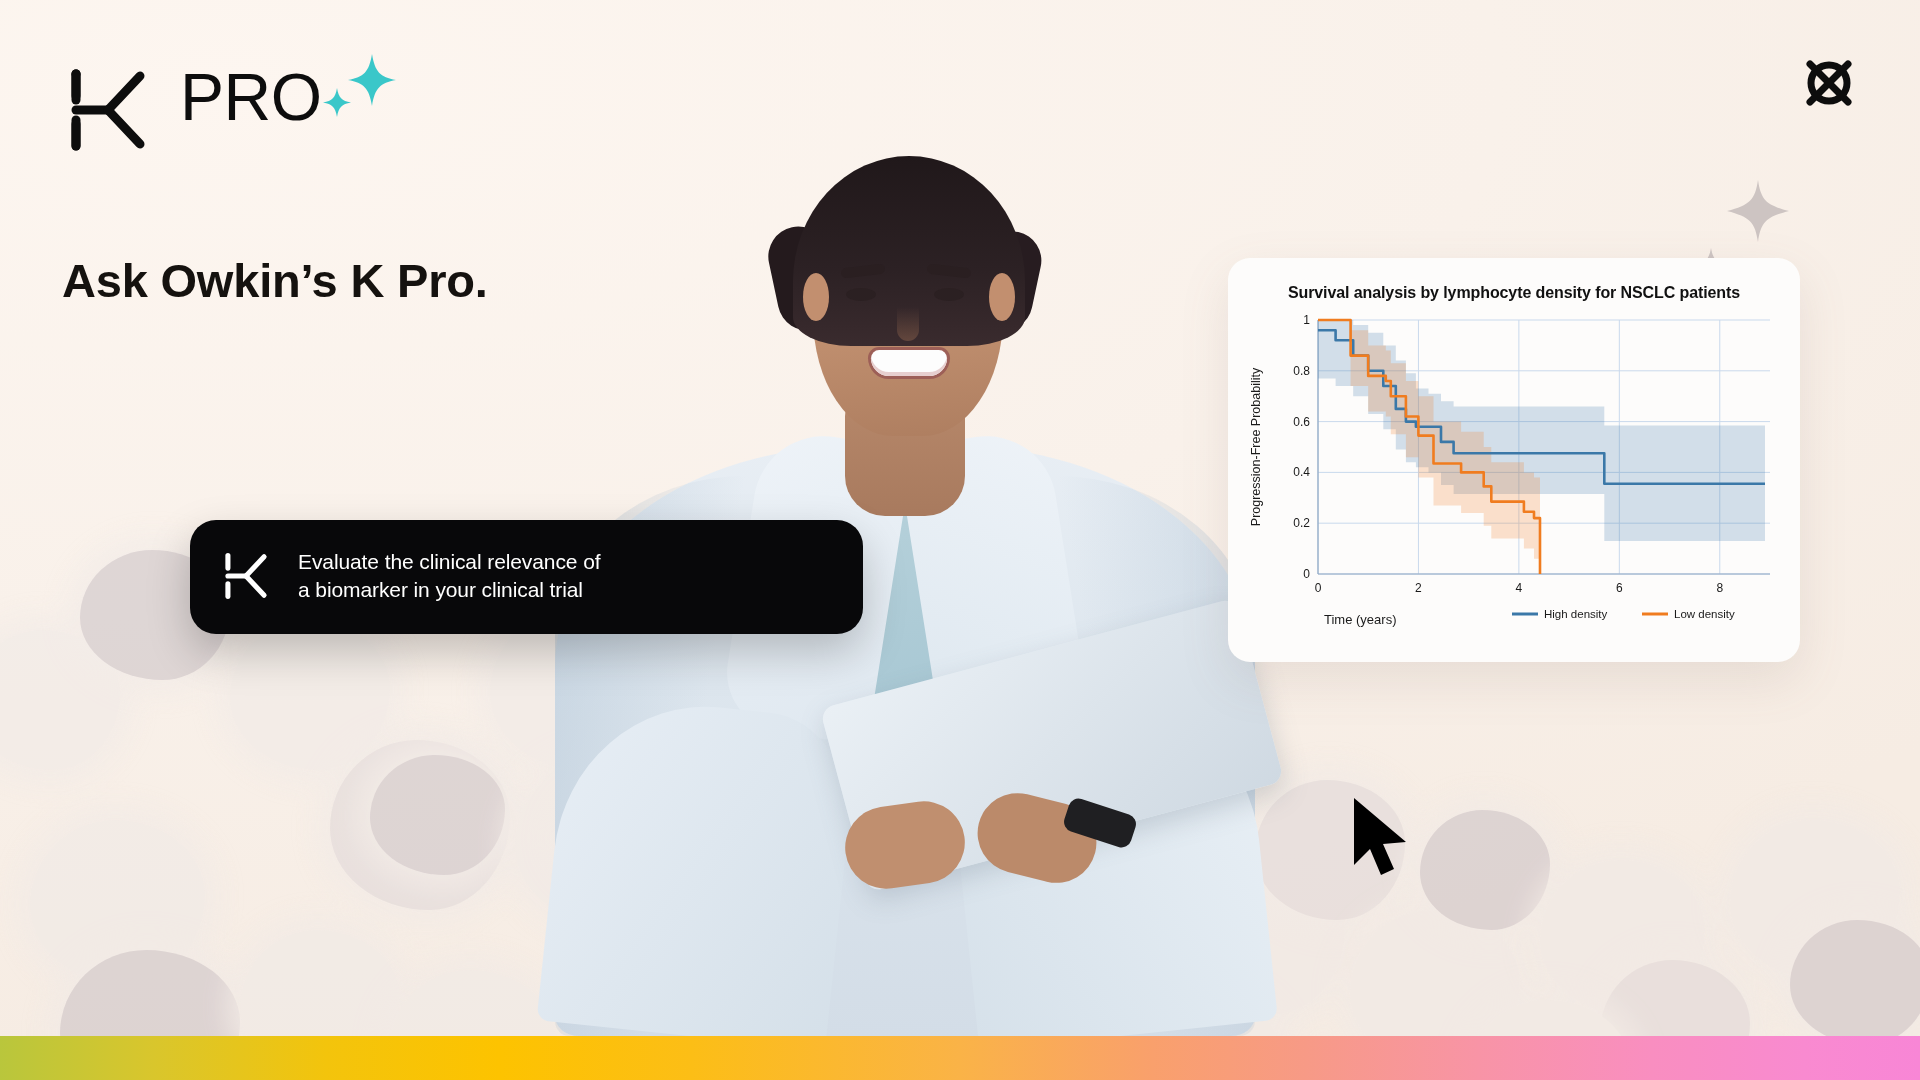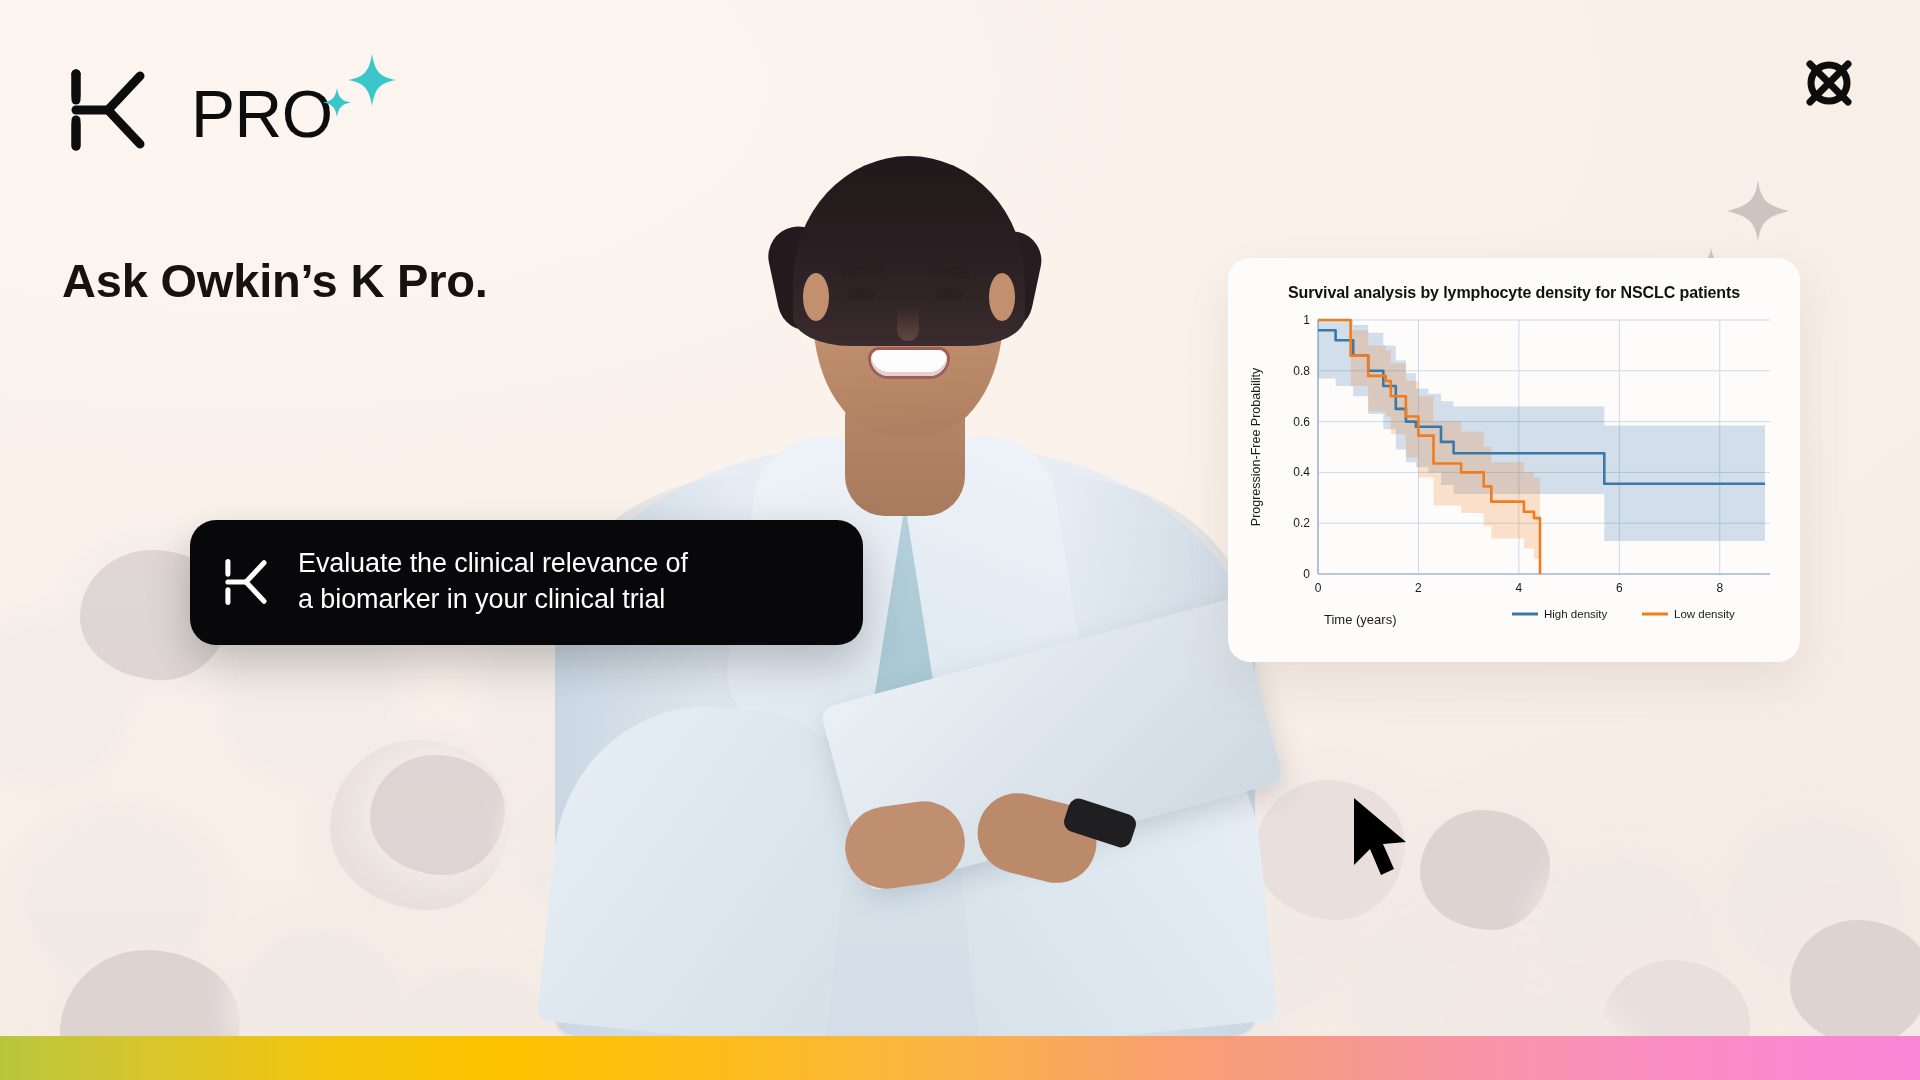--- a/index.html
+++ b/index.html
@@ -150,21 +150,21 @@
     left:432px; bottom:158px; width:120px; height:80px;
     background:#bb8a6a; border-radius:44px; transform:rotate(14deg);
   }
   .watch {
     left:520px; bottom:196px; width:70px; height:34px;
     background:#1f1f22; border-radius:10px; transform:rotate(18deg);
   }
 
   
   .logo-lockup {
-    position:absolute; left:62px; top:60px; display:flex; align-items:center; gap:37px;
+    position:absolute; left:62px; top:60px; display:flex; gap:26px;
   }
   .k-mark { width:92px; height:100px; }
   .pro-word {
     font-size:66px; font-weight:400; letter-spacing:-.5px; color:#0d0d0d;
     line-height:1; position:relative; top:4px;
   }
   .sparkle-tl { position:absolute; left:258px; top:-12px; }
 
   
   .headline {
@@ -176,21 +176,21 @@
 
   
   .prompt-card {
     position:absolute; left:190px; top:520px; width:673px;
     background:#08080a; color:#fff; border-radius:26px;
     padding:26px 32px 28px 30px;
     display:flex; align-items:center; gap:26px;
     box-shadow:0 18px 44px rgba(0,0,0,.22);
   }
   .prompt-card .k-mark-sm { width:52px; height:60px; flex:0 0 52px; }
-  .prompt-text { font-size:27px; line-height:1.32; letter-spacing:-.1px; }
+  .prompt-text { font-size:21px; line-height:1.32; letter-spacing:-.1px; }
 
   
   .question-card {
     position:absolute; left:505px; top:728px; width:895px;
     background:linear-gradient(160deg,#fdfdff 0%,#f4f3fa 100%);
     border-radius:18px; overflow:hidden;
     box-shadow:0 16px 40px rgba(60,50,70,.16);
   }
   .question-text {
     padding:36px 40px 34px 36px;

